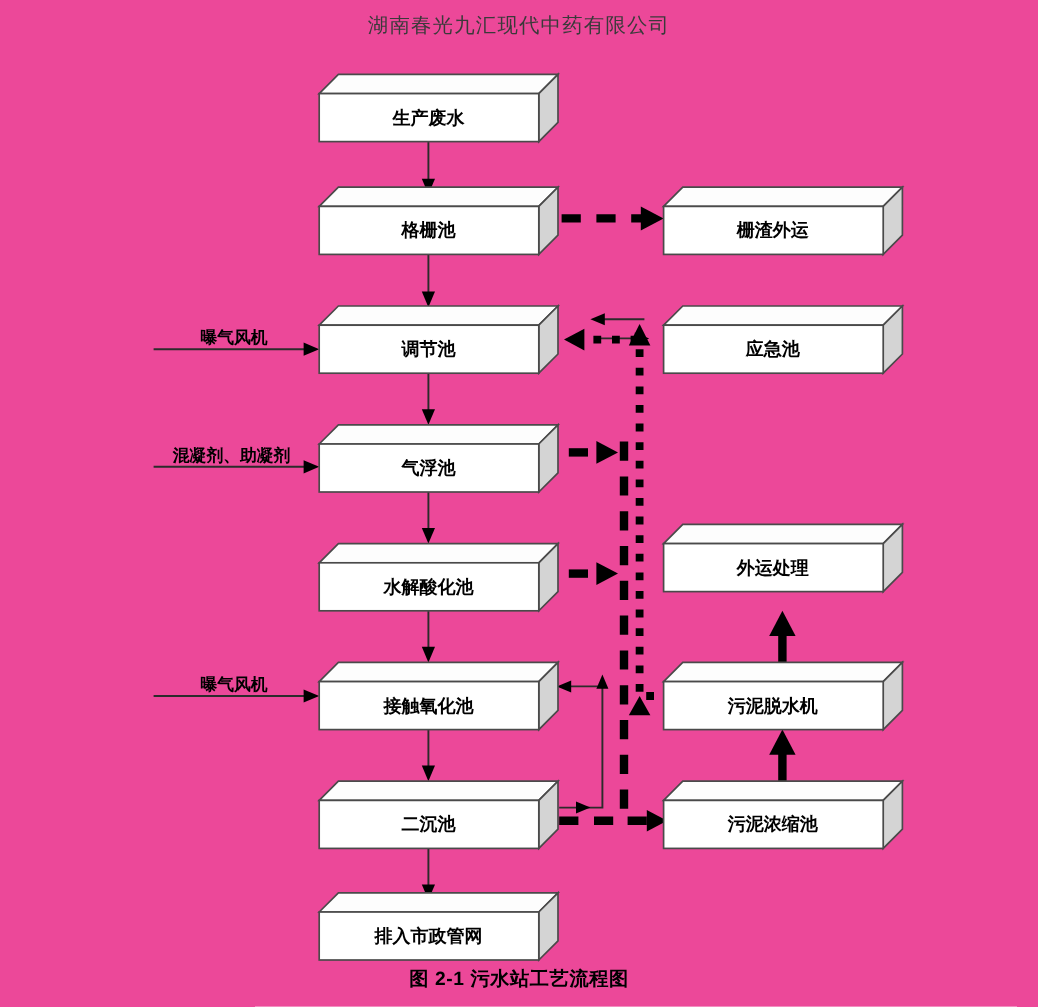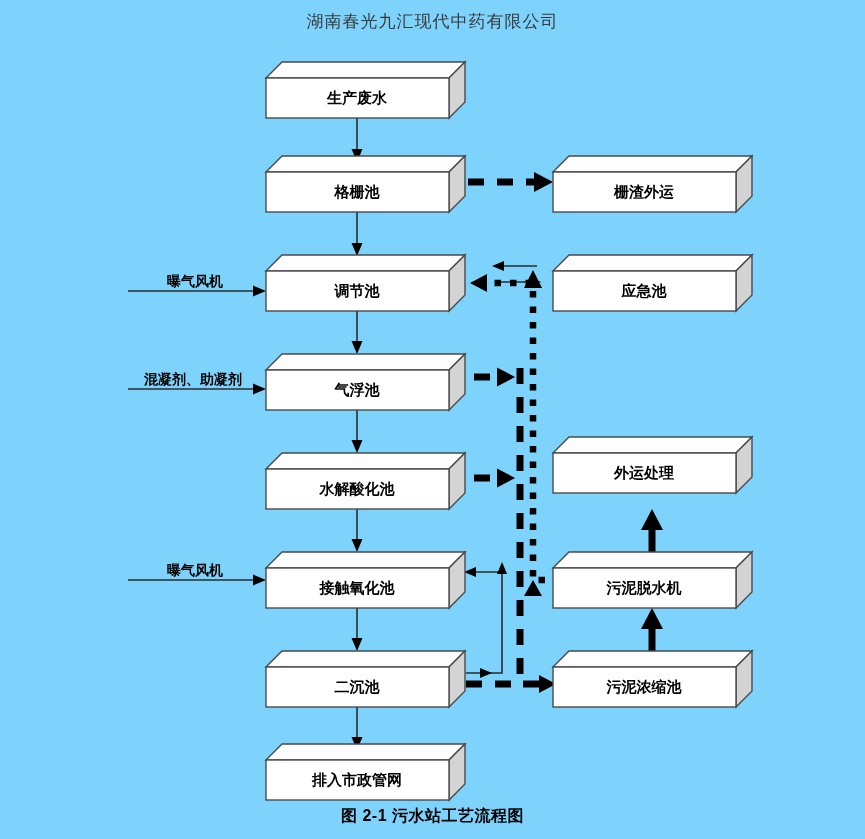--- a/index.html
+++ b/index.html
@@ -1,17 +1,17 @@
 <!DOCTYPE html>
 <html><head>
 <meta charset="utf-8">
 <style>
   html,body{margin:0;padding:0;background:#fff;}
   body{width:865px;height:839px;font-family:"Liberation Sans","DejaVu Sans",sans-serif;}
-  #stage{position:relative;width:865px;height:839px;overflow:hidden;background:#7dd3fc;}
+  #stage{position:relative;width:865px;height:839px;overflow:hidden;background:#ec4899;}
   .doc-title{position:absolute;left:0;top:10px;width:865px;text-align:center;
     font-size:17px;color:#3a3a3a;letter-spacing:1px;font-weight:400;}
   .fig-caption{position:absolute;left:0;top:806px;width:865px;text-align:center;
     font-size:16px;font-weight:bold;color:#000;letter-spacing:.5px;}
   svg{position:absolute;left:0;top:0;}
   .box-label{font-size:15px;font-weight:bold;fill:#000;
     font-family:"Liberation Sans","DejaVu Sans",sans-serif;text-anchor:middle;dominant-baseline:middle;}
   .side-label{font-size:14px;font-weight:bold;fill:#000;
     font-family:"Liberation Sans","DejaVu Sans",sans-serif;text-anchor:middle;}
   .face-front{fill:#ffffff;stroke:#4a4a4a;stroke-width:1.4;}

